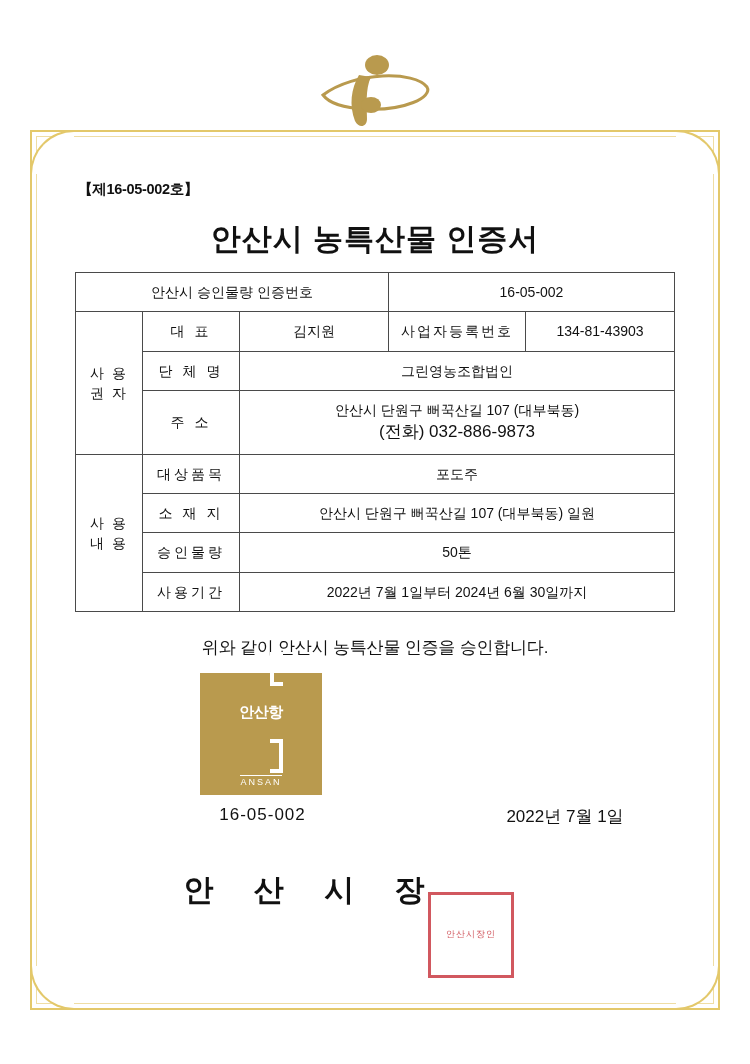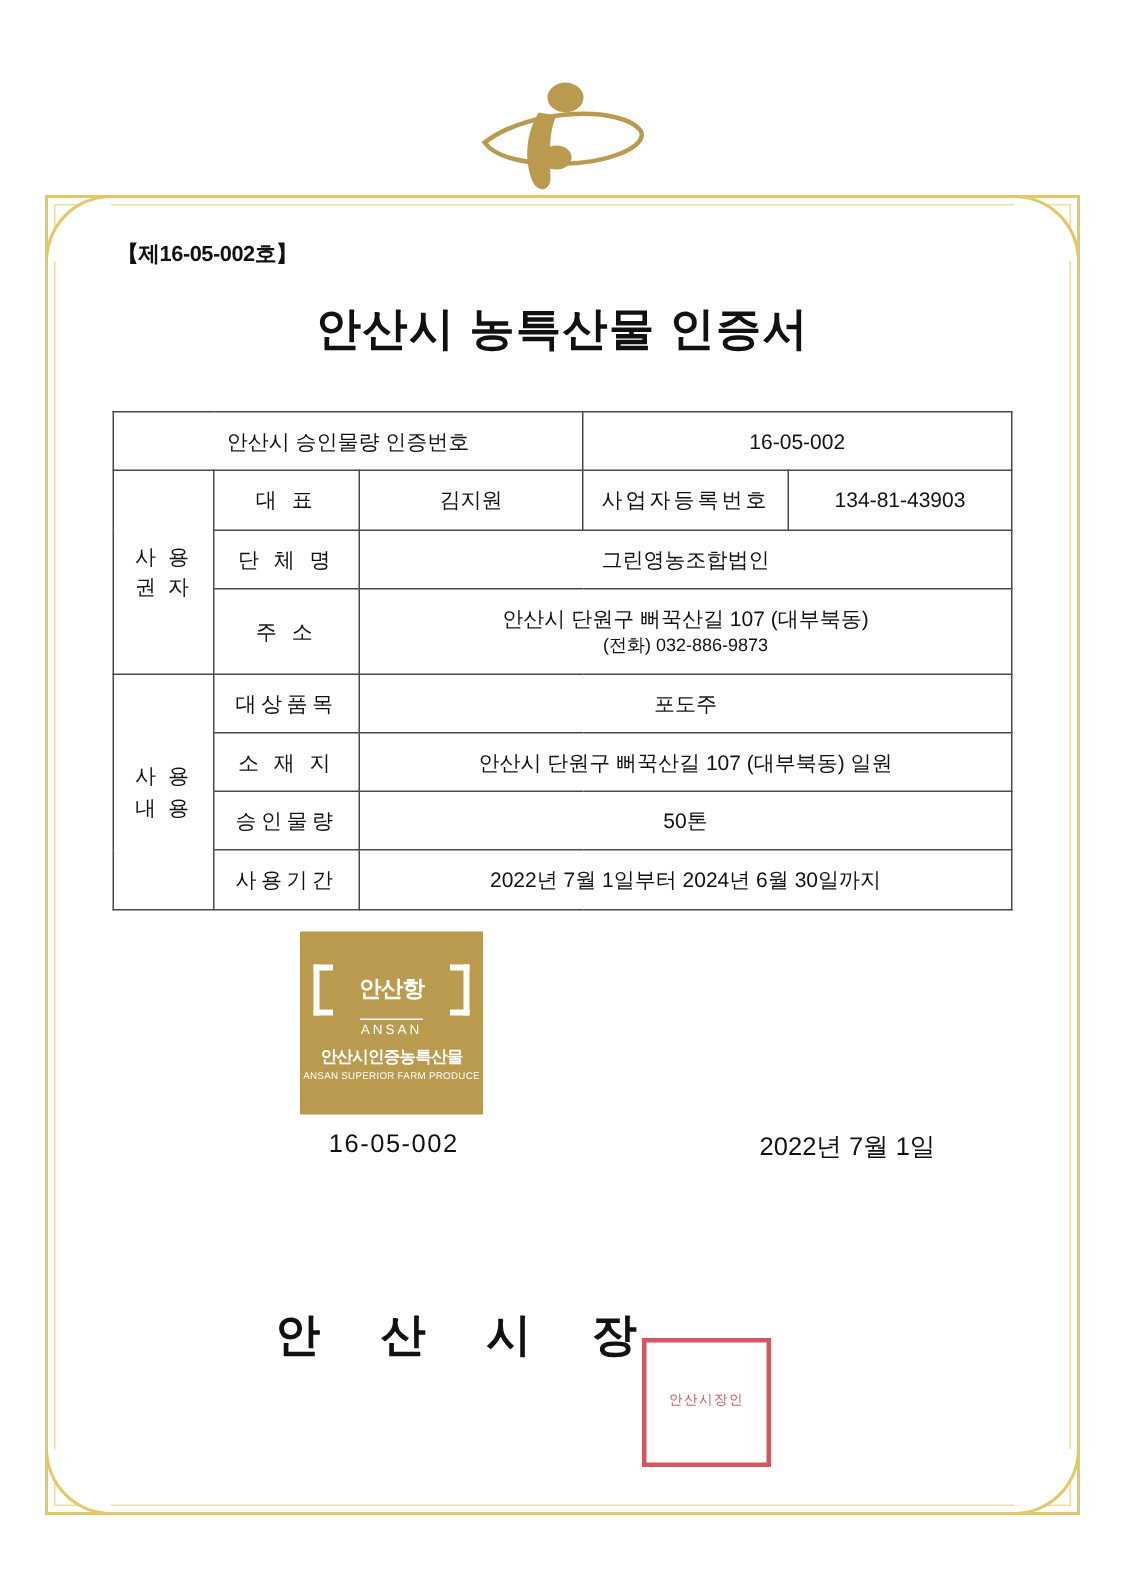--- a/index.html
+++ b/index.html
@@ -66,49 +66,50 @@
     left: 60px;
     top: 160px;
     width: 630px;
   }
   .doc-number {
     font-size: 14.5px;
     font-weight: bold;
     letter-spacing: -0.3px;
     color: #111;
     margin-left: 18px;
+    margin-top: 20px;
   }
   .doc-title {
     text-align: center;
     font-size: 30px;
     font-weight: bold;
     letter-spacing: 1px;
     margin-top: 20px;
-    margin-bottom: 34px;
+    margin-bottom: 12px;
     color: #111;
   }
 
   table.cert-table {
     width: 600px;
     margin: 0 auto;
     border-collapse: collapse;
     font-size: 14px;
   }
   table.cert-table td {
     border: 1px solid #4a4a4a;
     text-align: center;
     vertical-align: middle;
     padding: 9px 4px;
     line-height: 1.45;
     color: #111;
   }
   td.label-wide { width: 128px; letter-spacing: 2px; }
   td.label-side { width: 58px; letter-spacing: 2px; line-height: 1.7; }
   td.label-mid  { width: 88px; letter-spacing: 3px; }
-  .sub-line { font-size: 12px; }
+  .sub-line { font-size: 17px; }
 
   .approval-text {
     text-align: center;
     font-size: 17px;
     margin-top: 24px;
     letter-spacing: -0.2px;
     color: #111;
   }
 
   
@@ -124,23 +125,24 @@
     width: 122px;
     height: 122px;
     background: #b99a4e;
     display: flex;
     flex-direction: column;
     align-items: center;
     justify-content: center;
   }
   .emblem .brackets {
     display: flex;
-    align-items: center;
+    align-items: flex-end;
     justify-content: center;
     gap: 17px;
+    flex-direction: column;
   }
   .emblem .bracket {
     width: 13px;
     height: 34px;
     border: 4px solid #ffffff;
     box-sizing: border-box;
   }
   .emblem .bracket.left  { border-right: none; }
   .emblem .bracket.right { border-left: none; }
   .emblem .kr {
@@ -299,20 +301,21 @@
         <td colspan="3">50톤</td>
       </tr>
 
       <tr>
         <td class="label-mid">사용기간</td>
         <td colspan="3">2022년 7월 1일부터 2024년 6월 30일까지</td>
       </tr>
     </tbody>
   </table>
 
+  <div class="approval-text">위와 같이 안산시 농특산물 인증을 승인합니다.</div>
 
   <div class="emblem-row">
     <div class="emblem">
       <div class="brackets">
         <span class="bracket left"></span>
         <span class="kr">안산항</span>
         <span class="bracket right"></span>
       </div>
       <div class="ansan">ANSAN</div>
       <div class="line2">안산시인증농특산물</div>

